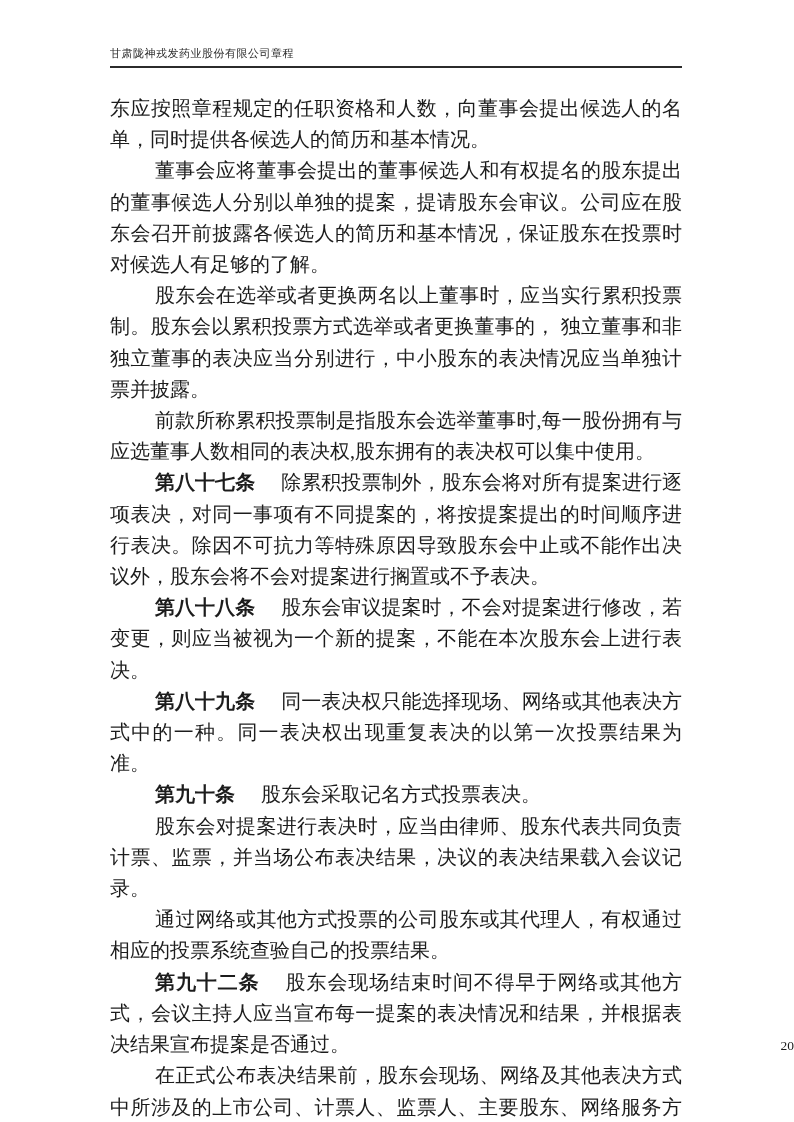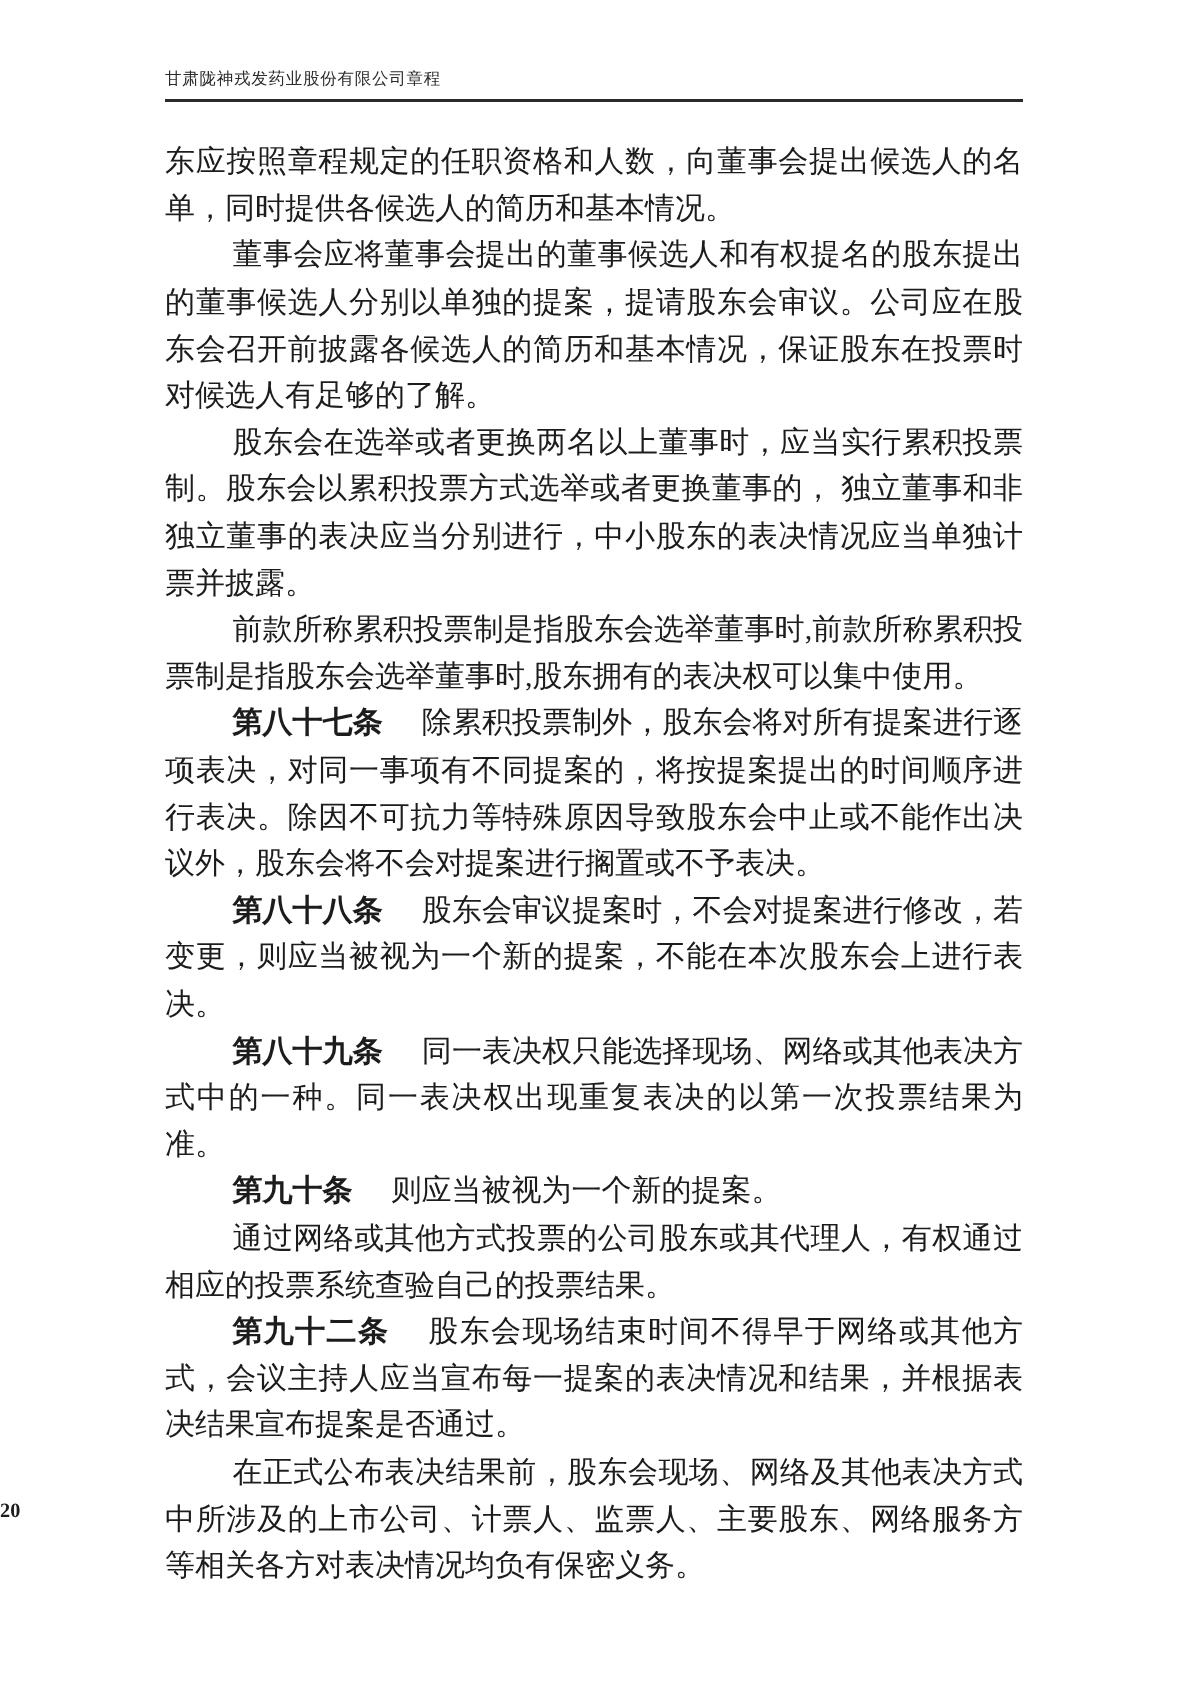--- a/index.html
+++ b/index.html
@@ -47,47 +47,47 @@
     text-indent: 45px;
   }
   .article-no {
     font-weight: bold;
     margin-right: 26px;
   }
   .footer {
     position: absolute;
     left: 0;
     right: 0;
-    top: 998px;
-    text-align: left;
-    font-weight: bold;
+    top: 1036px;
+    text-align: right;
   }
   .page-number {
     font-size: 13.5px;
     color: #1c1c1c;
   }
 </style>
 </head>
 <body>
 
 <div class="page">
 
   <div class="header">
     <div class="header-title">甘肃陇神戎发药业股份有限公司章程</div>
   </div>
 
   <div class="content">
       <p><span>东应按照章程规定的任职资格和人数，向董事会提出候选人的名单，同时提供各候选人的简历和基本情况。</span></p>
       <p class="indent"><span>董事会应将董事会提出的董事候选人和有权提名的股东提出的董事候选人分别以单独的提案，提请股东会审议。公司应在股东会召开前披露各候选人的简历和基本情况，保证股东在投票时对候选人有足够的了解。</span></p>
       <p class="indent"><span>股东会在选举或者更换两名以上董事时，应当实行累积投票制。股东会以累积投票方式选举或者更换董事的， 独立董事和非独立董事的表决应当分别进行，中小股东的表决情况应当单独计票并披露。</span></p>
-      <p class="indent"><span>前款所称累积投票制是指股东会选举董事时,前款所称累积投票制是指股东会选举董事时,股东拥有的表决权可以集中使用。</span></p>
+      <p class="indent"><span>前款所称累积投票制是指股东会选举董事时,每一股份拥有与应选董事人数相同的表决权,股东拥有的表决权可以集中使用。</span></p>
       <p class="indent"><b class="article-no">第八十七条</b><span>除累积投票制外，股东会将对所有提案进行逐项表决，对同一事项有不同提案的，将按提案提出的时间顺序进行表决。除因不可抗力等特殊原因导致股东会中止或不能作出决议外，股东会将不会对提案进行搁置或不予表决。</span></p>
       <p class="indent"><b class="article-no">第八十八条</b><span>股东会审议提案时，不会对提案进行修改，若变更，则应当被视为一个新的提案，不能在本次股东会上进行表决。</span></p>
       <p class="indent"><b class="article-no">第八十九条</b><span>同一表决权只能选择现场、网络或其他表决方式中的一种。同一表决权出现重复表决的以第一次投票结果为准。</span></p>
-      <p class="indent"><b class="article-no">第九十条</b><span>则应当被视为一个新的提案。</span></p>
+      <p class="indent"><b class="article-no">第九十条</b><span>股东会采取记名方式投票表决。</span></p>
+      <p class="indent"><span>股东会对提案进行表决时，应当由律师、股东代表共同负责计票、监票，并当场公布表决结果，决议的表决结果载入会议记录。</span></p>
       <p class="indent"><span>通过网络或其他方式投票的公司股东或其代理人，有权通过相应的投票系统查验自己的投票结果。</span></p>
       <p class="indent"><b class="article-no">第九十二条</b><span>股东会现场结束时间不得早于网络或其他方式，会议主持人应当宣布每一提案的表决情况和结果，并根据表决结果宣布提案是否通过。</span></p>
       <p class="indent"><span>在正式公布表决结果前，股东会现场、网络及其他表决方式中所涉及的上市公司、计票人、监票人、主要股东、网络服务方等相关各方对表决情况均负有保密义务。</span></p>
     </div>
 
   <div class="footer">
     <span class="page-number">20</span>
   </div>
 
 </div>

